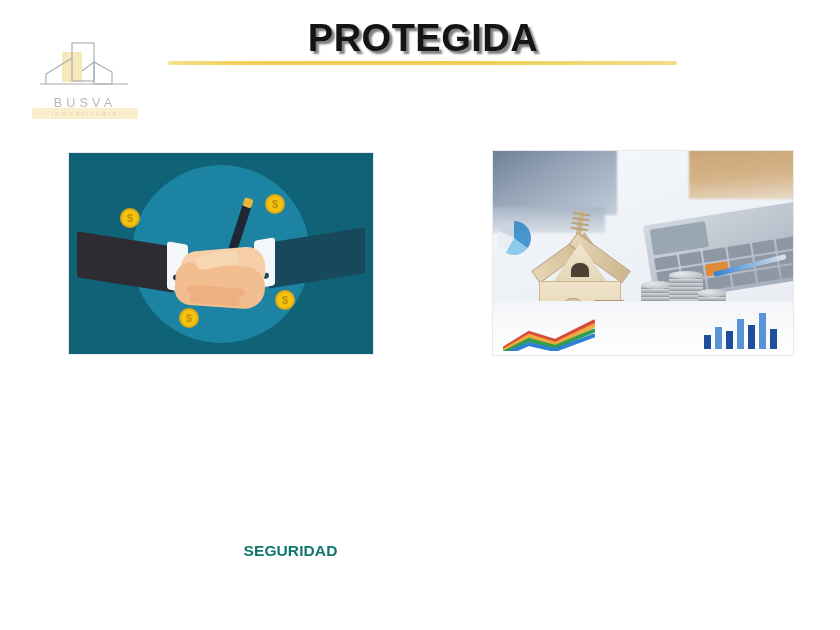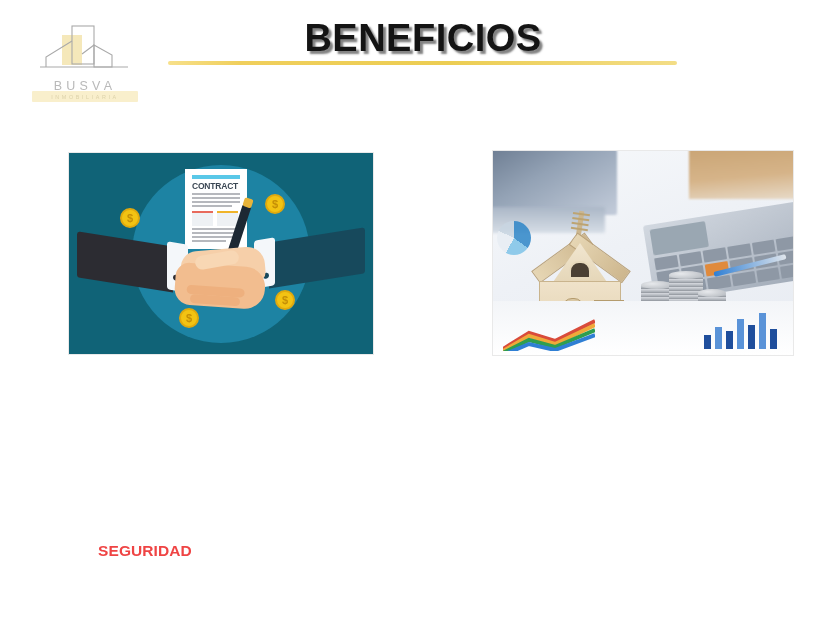--- a/index.html
+++ b/index.html
@@ -18,21 +18,21 @@
   .slide {
     position: absolute;
     inset: 0;
     background: #ffffff;
   }
 
   
   .logo {
     position: absolute;
     left: 26px;
-    top: 23px;
+    top: 40px;
     width: 118px;
     height: 84px;
   }
   .logo-mark {
     position: absolute;
     left: 10px;
     top: 0px;
     width: 98px;
     height: 56px;
   }
@@ -373,22 +373,22 @@
     position: absolute; left: 4px; top: 70px; width: 34px; height: 34px;
     border-radius: 50%;
     background: conic-gradient(#2e86c8 0 35%, #7fc4e8 0 58%, #e8eef4 0 82%, #c9d6e2 0 100%);
     filter: blur(.6px);
     opacity: .85;
   }
 
   
   .caption {
     position: absolute;
-    text-align: left;
-    color: #ef4444;
+    text-align: center;
+    color: #0f766e;
     font-size: 15.5px;
     line-height: 27px;
     letter-spacing: .1px;
   }
   .cap-left  { left: 30px;  top: 386px; width: 385px; }
   .cap-head {
     font-weight: bold;
     display: block;
     line-height: 25px;
   }
@@ -408,46 +408,32 @@
         <path d="M58 22 L46 31" fill="none" stroke="#a9a9a9" stroke-width="1.1"></path>
         <path d="M10 44 L10 34 L36 18" fill="none" stroke="#a9a9a9" stroke-width="1.1"></path>
         <path d="M4 44 L92 44" fill="none" stroke="#a9a9a9" stroke-width="1.1"></path>
       </svg>
     </div>
     <div class="logo-wordmark">BUSVA</div>
     <div class="logo-subband"></div>
     <div class="logo-sub">INMOBILIARIA</div>
   </div>
 
-  <div class="title">BENEFICIOS</div>
+  <div class="title">PROTEGIDA</div>
   <div class="title-rule"></div>
 
   <div class="card card-left">
     <div class="figure fig-left">
       <div class="circle-bg"></div>
 
       <div class="coin coin-a">$</div>
       <div class="coin coin-b">$</div>
       <div class="coin coin-c">$</div>
       <div class="coin coin-d">$</div>
 
-      <div class="contract">
-        <div class="contract-topbar"></div>
-        <div class="contract-title">CONTRACT</div>
-        <div class="cl" style="left:5px;top:22px;width:48px"></div>
-        <div class="cl" style="left:5px;top:26px;width:48px"></div>
-        <div class="cl" style="left:5px;top:30px;width:48px"></div>
-        <div class="cl" style="left:5px;top:34px;width:40px"></div>
-        <div class="cbox" style="left:5px;top:40px"></div>
-        <div class="cbox g" style="left:30px;top:40px"></div>
-        <div class="cl" style="left:5px;top:57px;width:48px"></div>
-        <div class="cl" style="left:5px;top:61px;width:48px"></div>
-        <div class="cl" style="left:5px;top:65px;width:48px"></div>
-        <div class="cl" style="left:5px;top:69px;width:34px"></div>
-      </div>
 
       <div class="pen">
         <div class="pen-cap"></div>
         <div class="pen-tip"></div>
       </div>
 
       <div class="sleeve sleeve-l"></div>
       <div class="sleeve sleeve-r"></div>
       <div class="cuff cuff-l">
           <span class="cuff-btn"></span>

